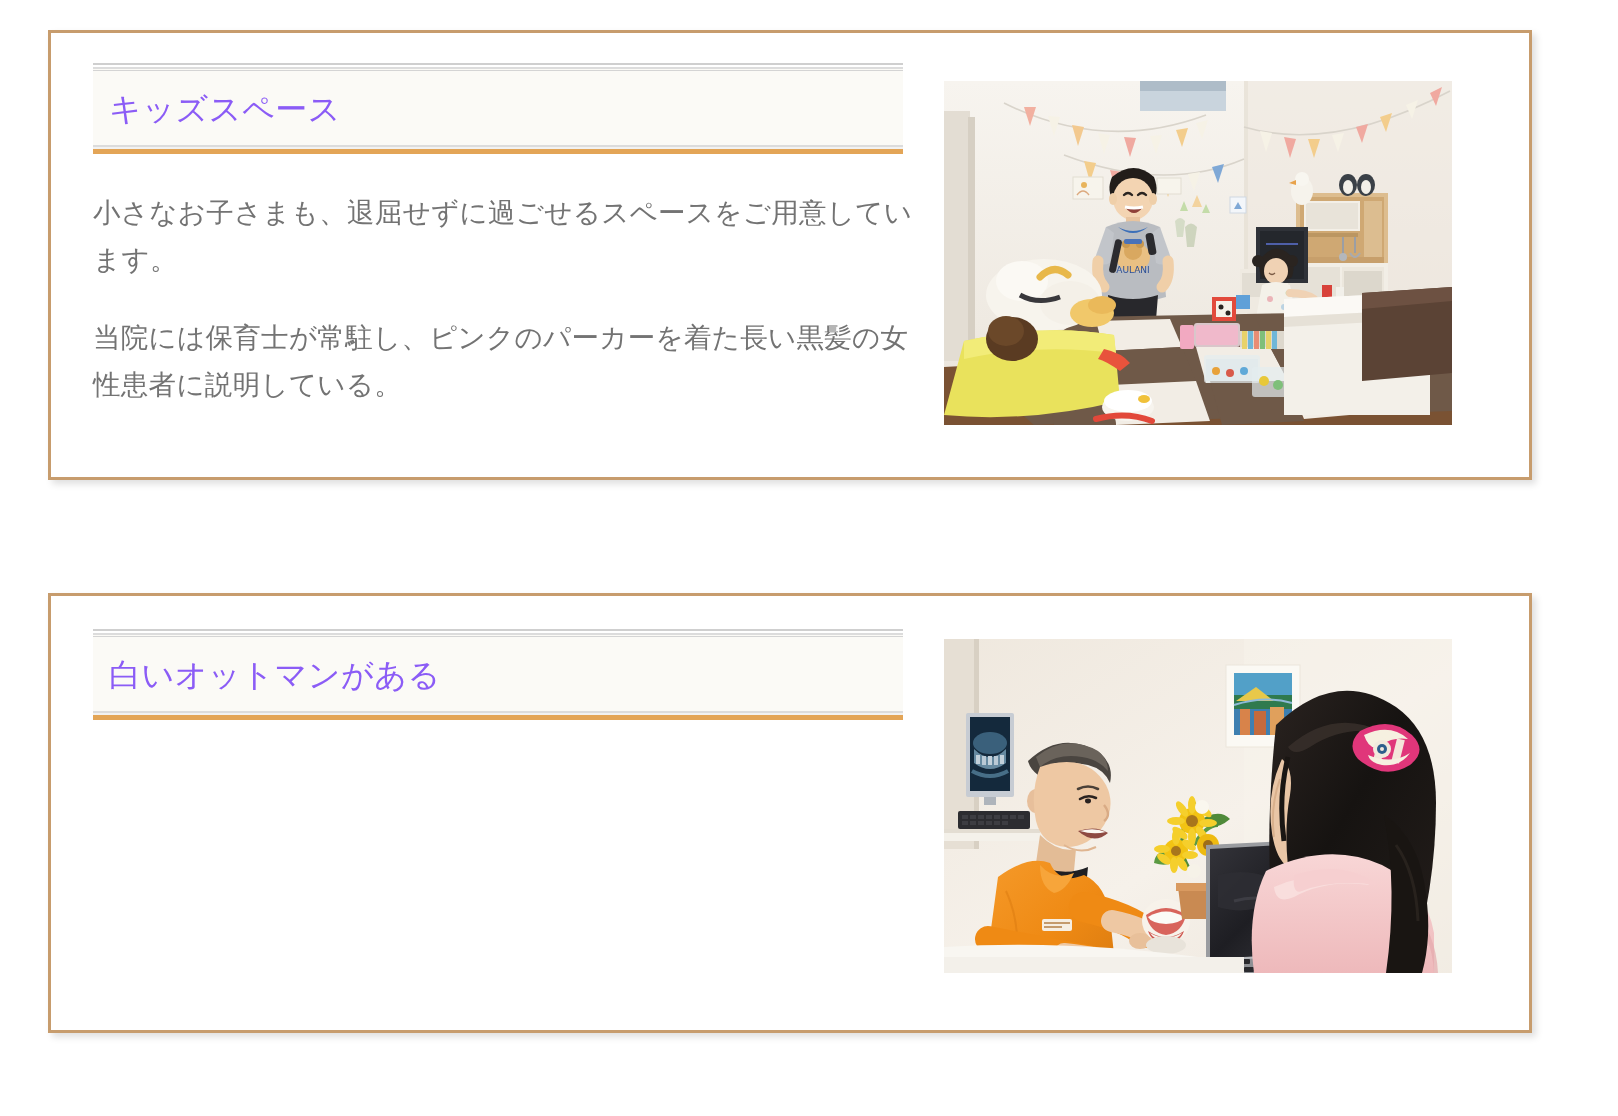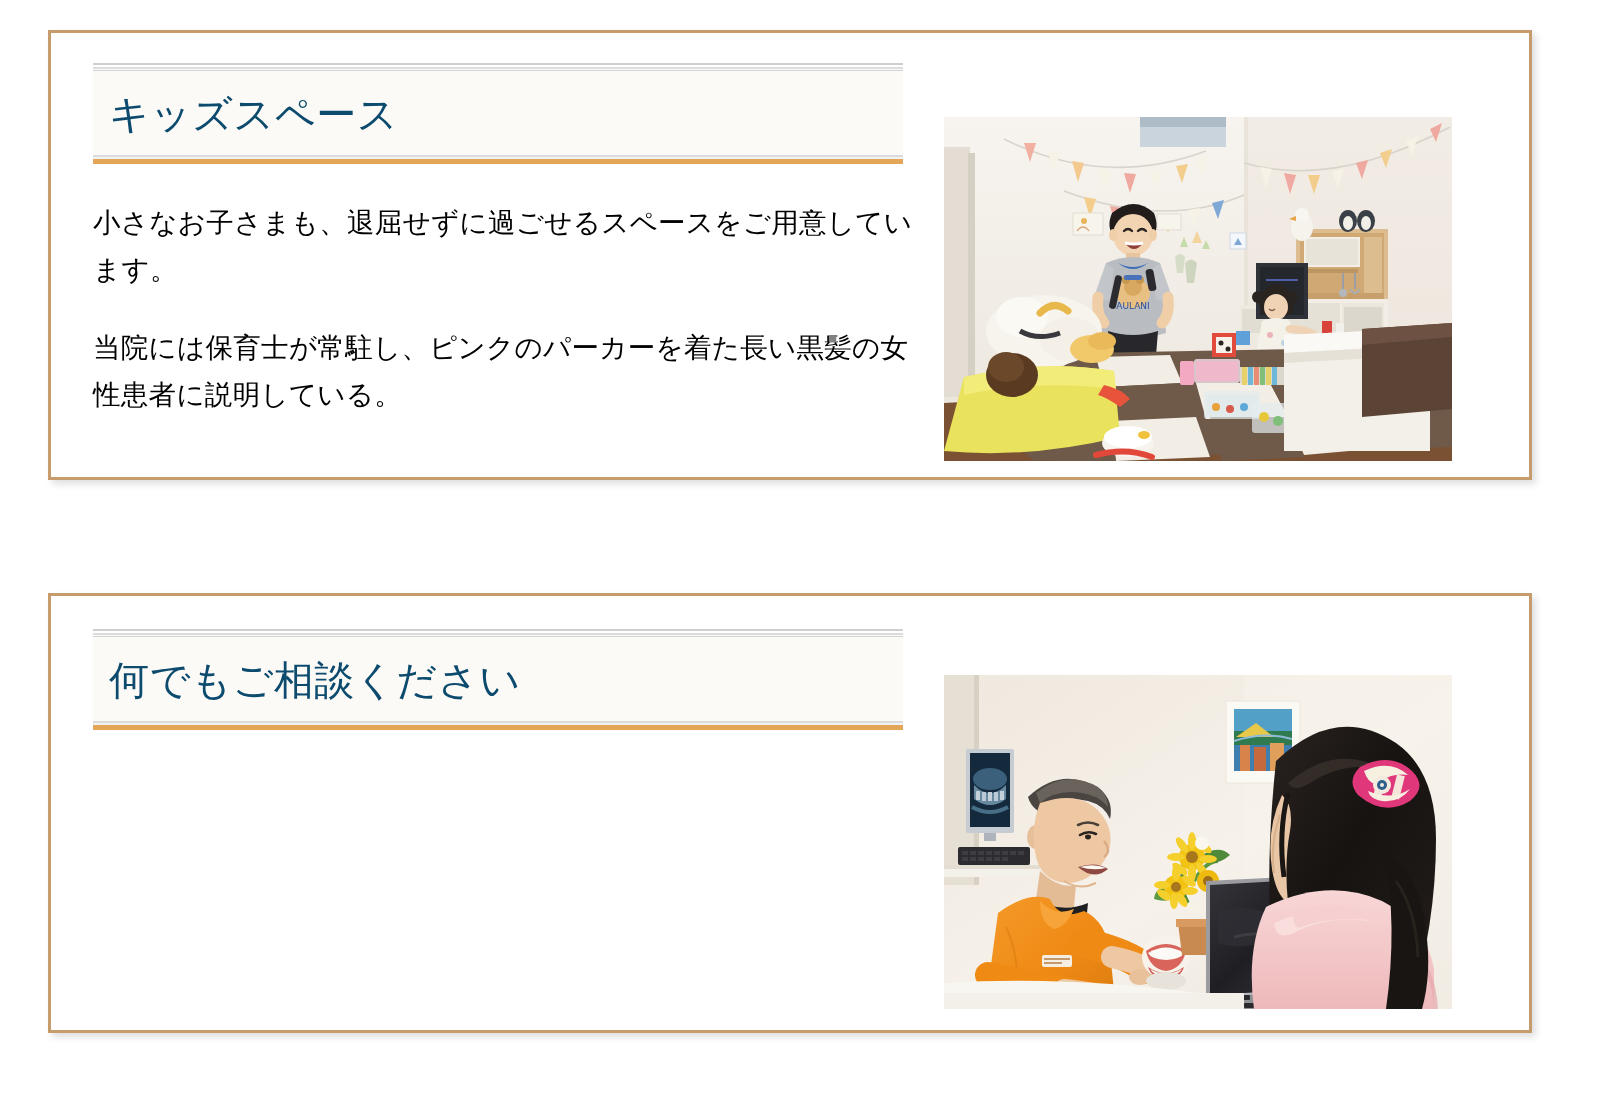--- a/index.html
+++ b/index.html
@@ -70,47 +70,46 @@
   }
   .head-rule-bottom {
     position: absolute;
     left: 0; right: 0; bottom: -9px;
     height: 9px;
     border-top: 2px solid #dcdcdc;
     border-bottom: 5px solid #e3a557;
     background: #f2f2f2;
   }
   .section-title {
-    font-size: 40px;
+    font-size: 32px;
     line-height: 1.25;
     font-weight: 400;
-    color: #0c4a6e;
+    color: #8b5cf6;
     letter-spacing: 0.5px;
     white-space: nowrap;
   }
 
   
   .body-text {
     margin-top: 44px;
   }
   .para {
     font-size: 27.5px;
     line-height: 1.72;
-    color: #000000;
+    color: #737373;
     letter-spacing: 0.3px;
     width: 820px;
   }
   .para + .para { margin-top: 30px; }
 
   
   .photo {
     position: absolute;
     overflow: hidden;
     background: #ec4899;
-    margin-top: 36px;
   }
   .photo-1 {
     left: 893px;
     top:  48px;
     width:  508px;
     height: 344px;
   }
   .photo-2 {
     left: 893px;
     top:  43px;
@@ -405,21 +404,21 @@
     </div>
   </section>
 
   <section class="card card-2">
     <div class="card-inner">
 
       <div class="text-col">
 
         <div class="section-head">
           <span class="head-rule-top"></span>
-          <h2 class="section-title">何でもご相談ください</h2>
+          <h2 class="section-title">白いオットマンがある</h2>
           <span class="head-rule-bottom"></span>
         </div>
 
 
       </div>
 
       <figure class="photo photo-2">
         <span class="sr-only">カウンセリングルームの写真 — オレンジ色のスクラブを着た歯科医が歯の模型を持ちながら、ピンクのパーカーを着た長い黒髪の女性患者に説明している。机の上にはノートパソコン、ひまわりの花、背景にはレントゲン画像のモニターと壁の絵がある。</span>
         <svg viewBox="0 0 508 334" preserveAspectRatio="none">
           <defs>

